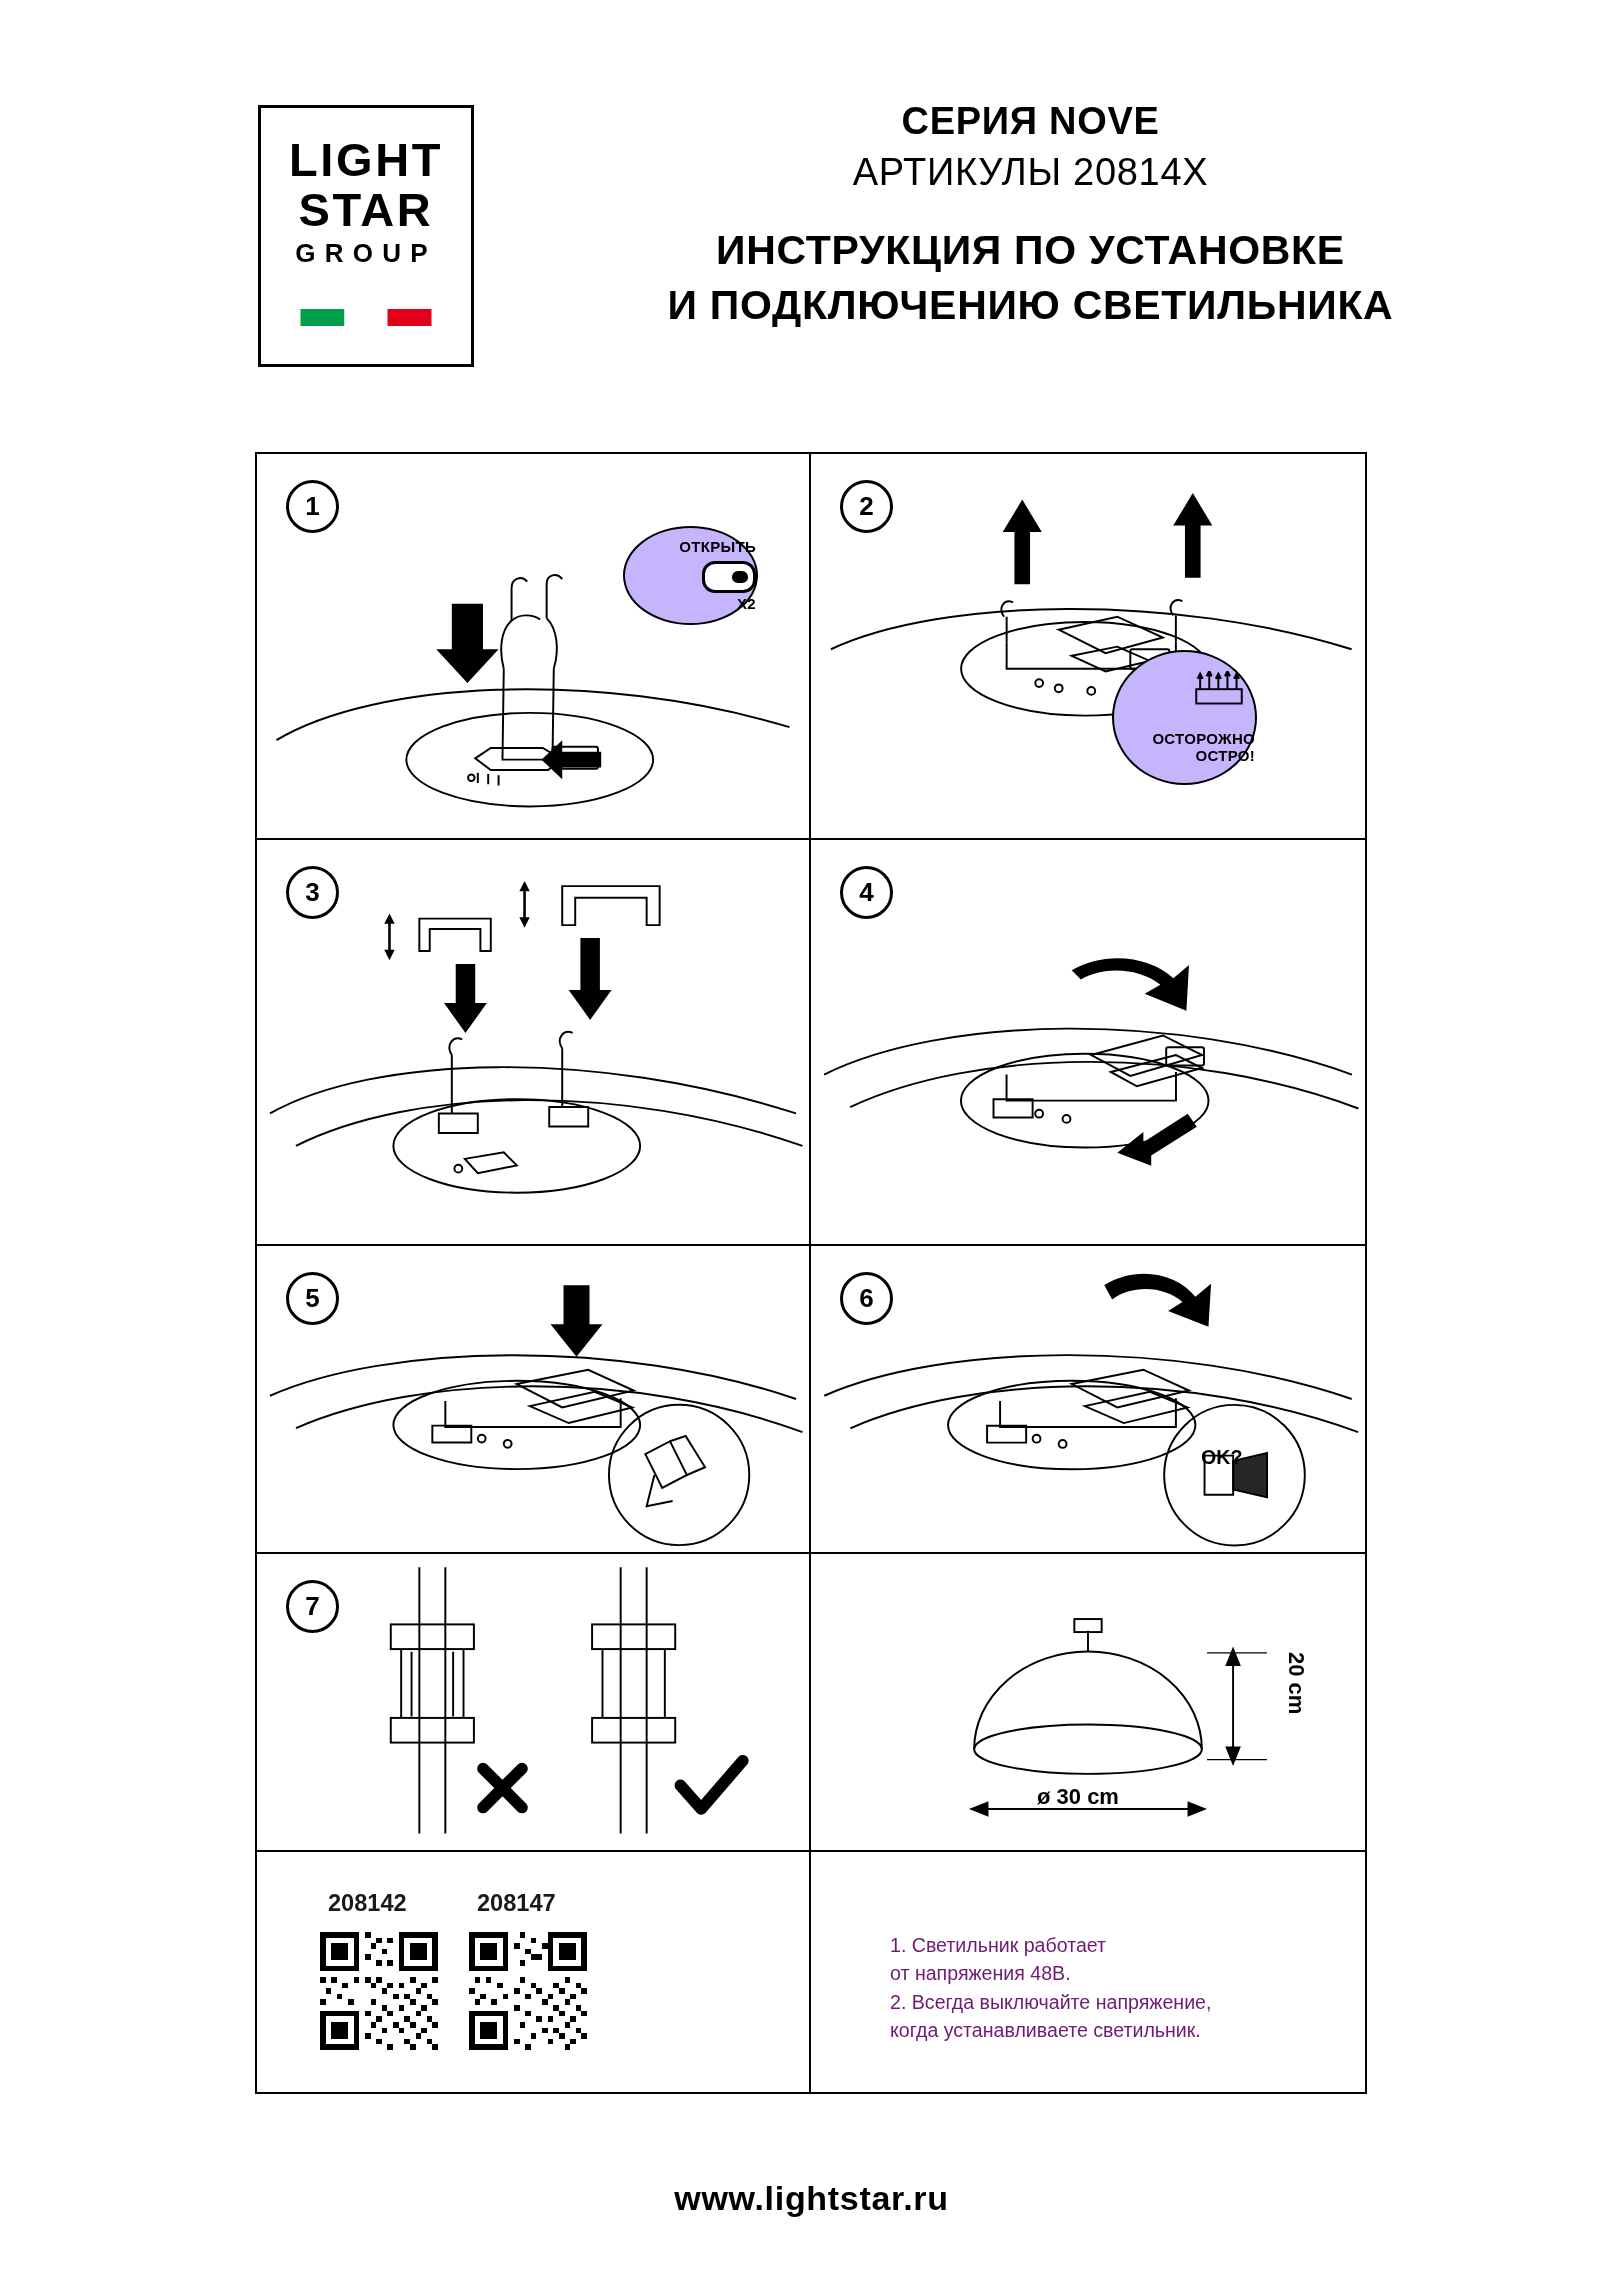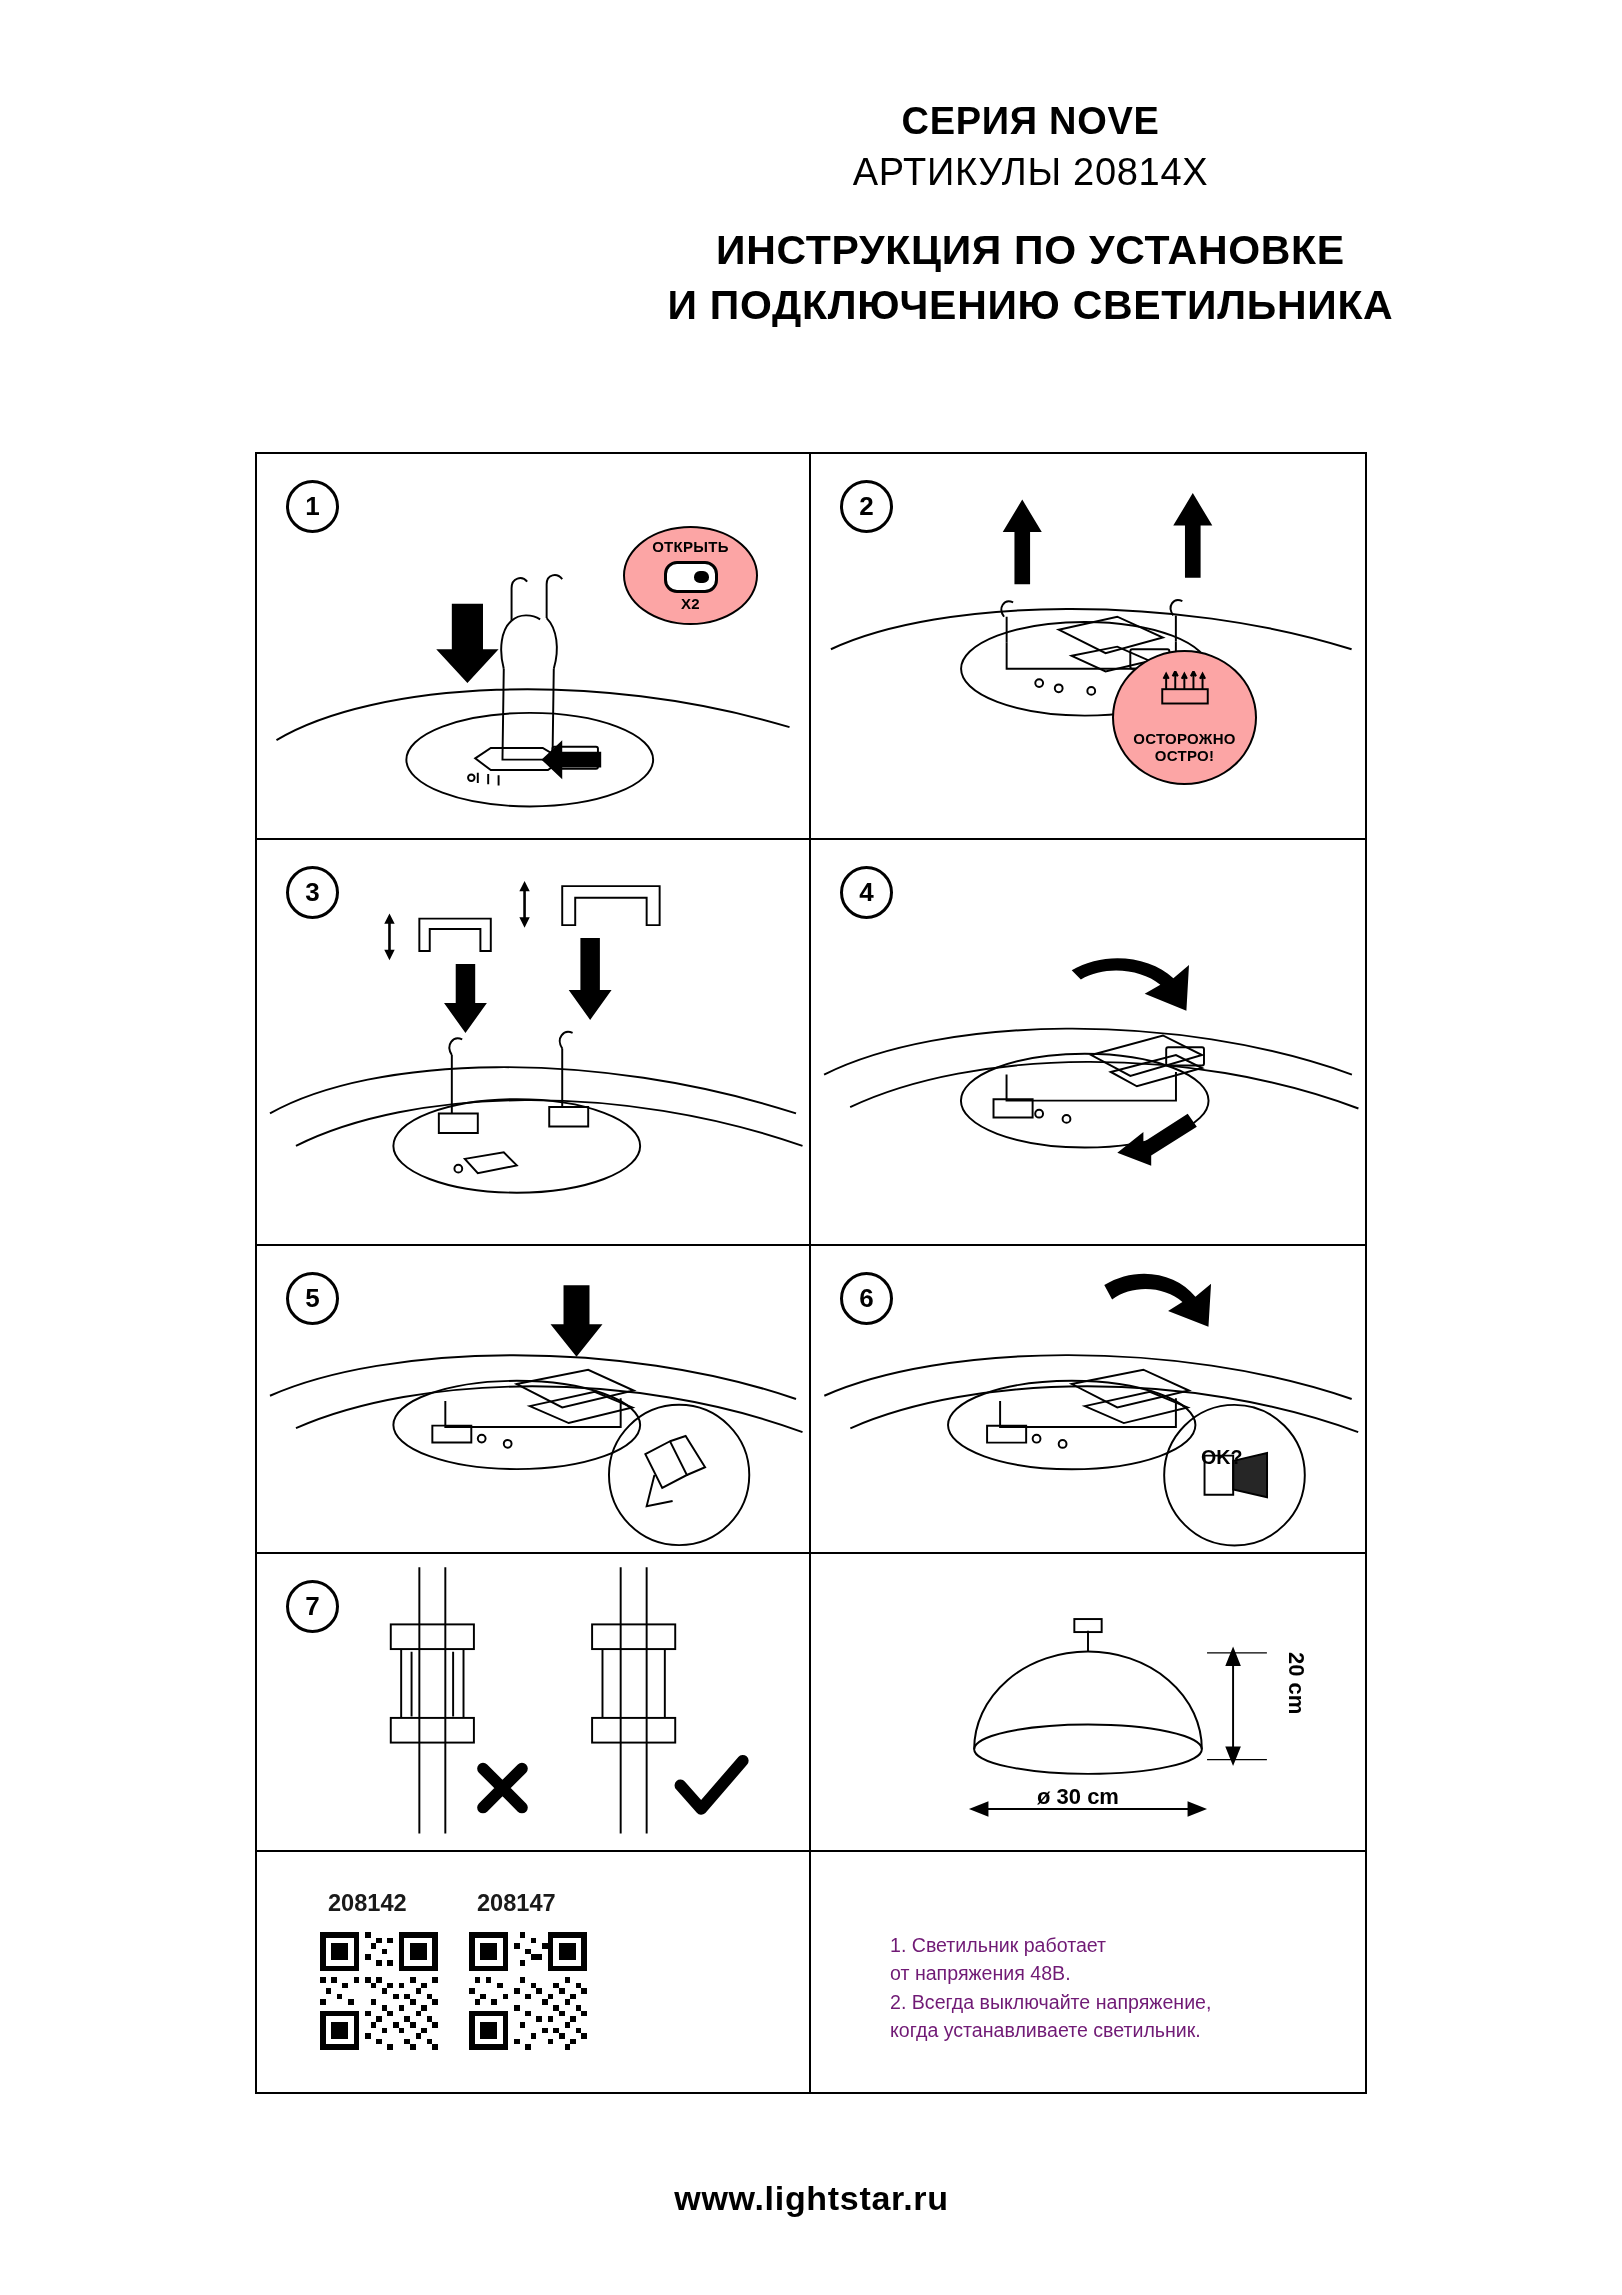--- a/index.html
+++ b/index.html
@@ -77,22 +77,22 @@
     font-size:26px;font-weight:bold;
     background:#fff;
   }
 
   .illus{position:absolute;inset:0;}
   .illus svg{width:100%;height:100%;display:block;}
 
   .callout{
     position:absolute;
     border:2.6px solid #000;border-radius:50%/50%;
-    background:#fca5a5;
-    display:flex;flex-direction:column;align-items:center;justify-content:center;
+    background:#c4b5fd;
+    display:flex;flex-direction:column;align-items:flex-end;justify-content:center;
     text-align:center;
   }
   .callout-text{font-size:15px;font-weight:bold;line-height:1.15;letter-spacing:0.3px;}
 
   .open-badge{
     width:48px;height:26px;border:3.3px solid #000;border-radius:13px;
     margin:5.2px 0 2.6px 0;position:relative;background:#fff;
   }
   .open-badge:after{
     content:"";position:absolute;right:5.2px;top:50%;transform:translateY(-50%);
@@ -125,20 +125,32 @@
 
   .ok-label{font-size:19.6px;font-weight:bold;}
 </style>
 </head>
 <body>
 
 <div class="page">
 
   <div class="header">
 
+    <div class="logo-box">
+      <div class="logo-text">
+        <div class="logo-l1">LIGHT</div>
+        <div class="logo-l2">STAR</div>
+        <div class="logo-l3">GROUP</div>
+      </div>
+      <div class="flag">
+        <span class="f-green"></span>
+          <span class="f-white"></span>
+          <span class="f-red"></span>
+      </div>
+    </div>
 
     <div class="header-titles">
       <div class="h-series">СЕРИЯ NOVE</div>
       <div class="h-article">АРТИКУЛЫ 20814X</div>
       <div class="h-main">ИНСТРУКЦИЯ ПО УСТАНОВКЕ</div>
       <div class="h-main" style="margin-top:2.6px">И ПОДКЛЮЧЕНИЮ СВЕТИЛЬНИКА</div>
     </div>
   </div>
 
   <div class="grid">

